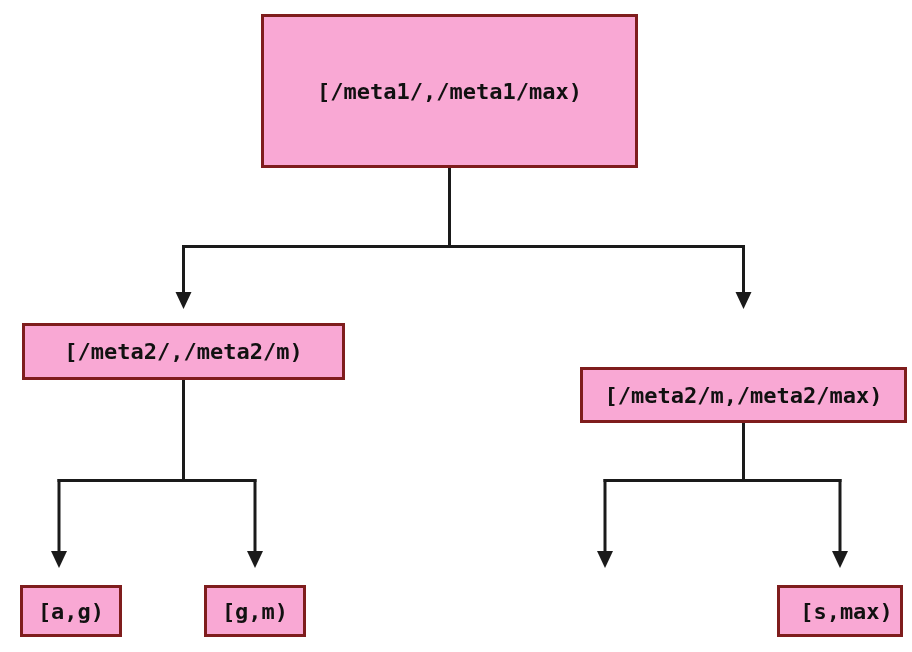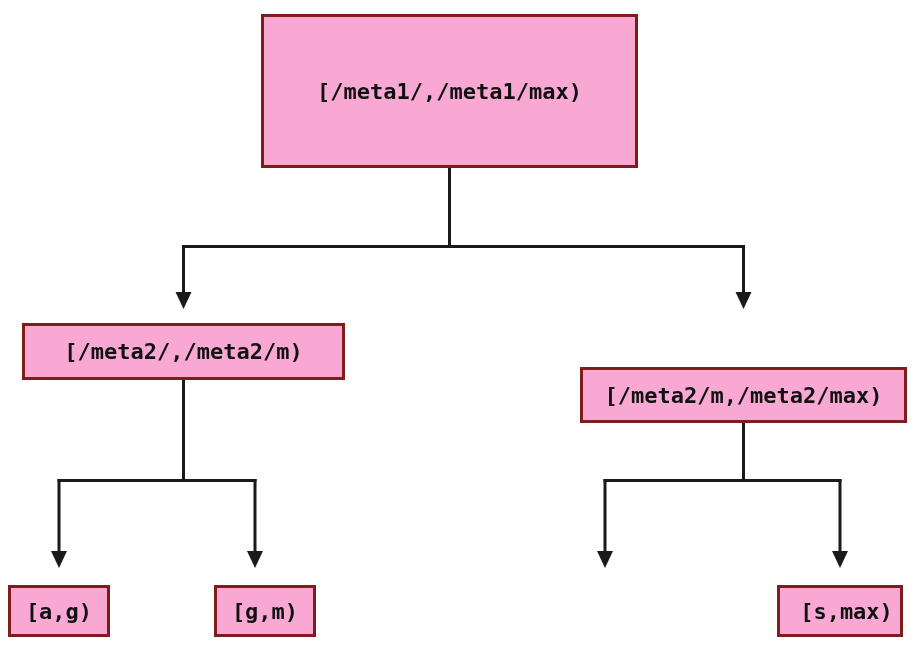--- a/index.html
+++ b/index.html
@@ -25,22 +25,22 @@
     justify-content: center;
     font-size: 22px;
     font-weight: bold;
     color: #111111;
     letter-spacing: 0;
     white-space: pre;
   }
   #node-root   { left: 261px; top: 14px;  width: 377px; height: 154px; }
   #node-int-l  { left: 22px;  top: 323px; width: 323px; height: 57px;  }
   #node-int-r  { left: 580px; top: 323px; width: 327px; height: 56px; margin-top: 44px;  }
-  #node-leaf-0 { left: 8px;   top: 585px; width: 102px; height: 52px;  }
-  #node-leaf-1 { left: 204px; top: 585px; width: 102px; height: 52px; margin-left: 10px;  }
+  #node-leaf-0 { left: 20px;   top: 585px; width: 102px; height: 52px;  }
+  #node-leaf-1 { left: 204px; top: 585px; width: 102px; height: 52px;  }
   #node-leaf-2 { left: 554px; top: 585px; width: 102px; height: 52px;  }
   #node-leaf-3 { left: 777px; top: 585px; width: 126px; height: 52px; padding-left: 13px;  }
   #connectors {
     position: absolute;
     left: 0; top: 0;
     width: 912px;
     height: 652px;
   }
   #connectors line    { stroke: #1a1a1a; stroke-width: 3; }
   #connectors polygon { fill: #1a1a1a; }

